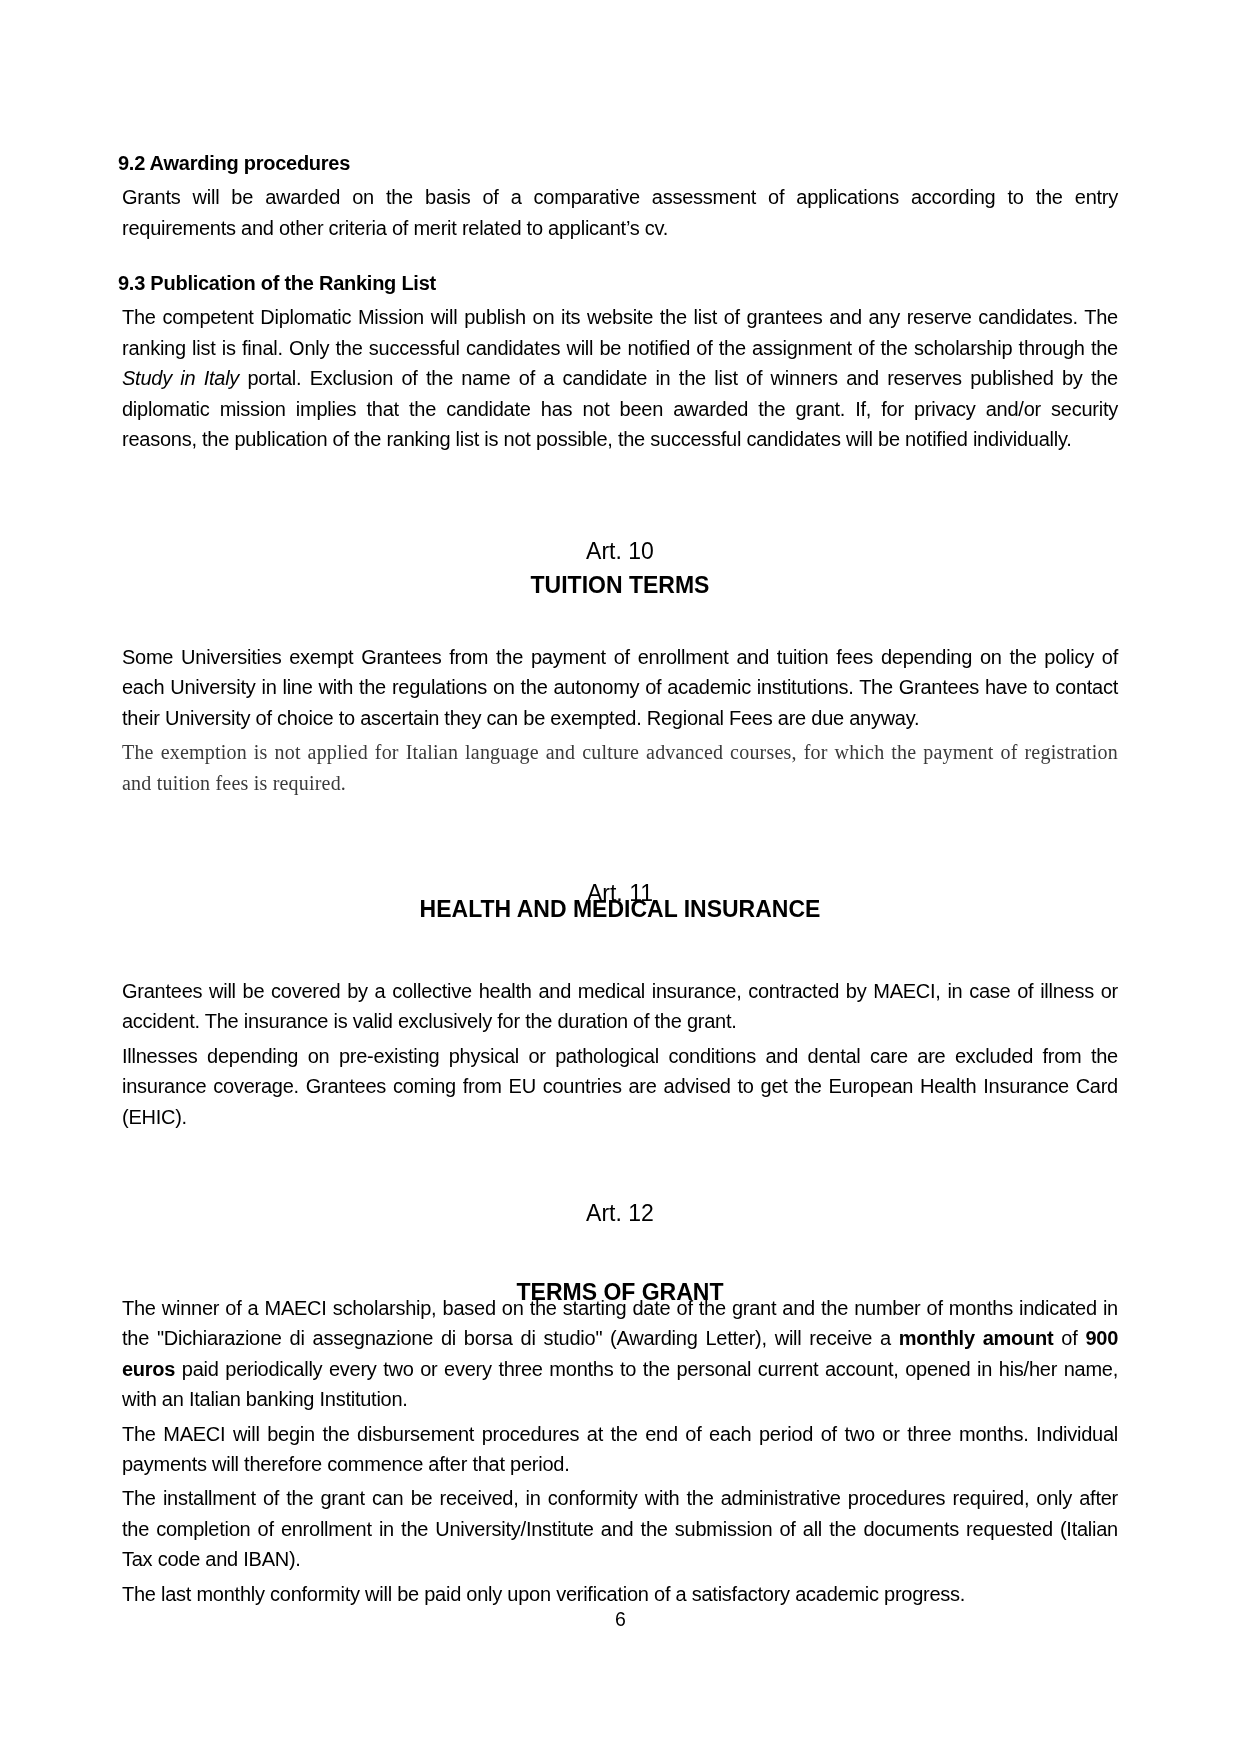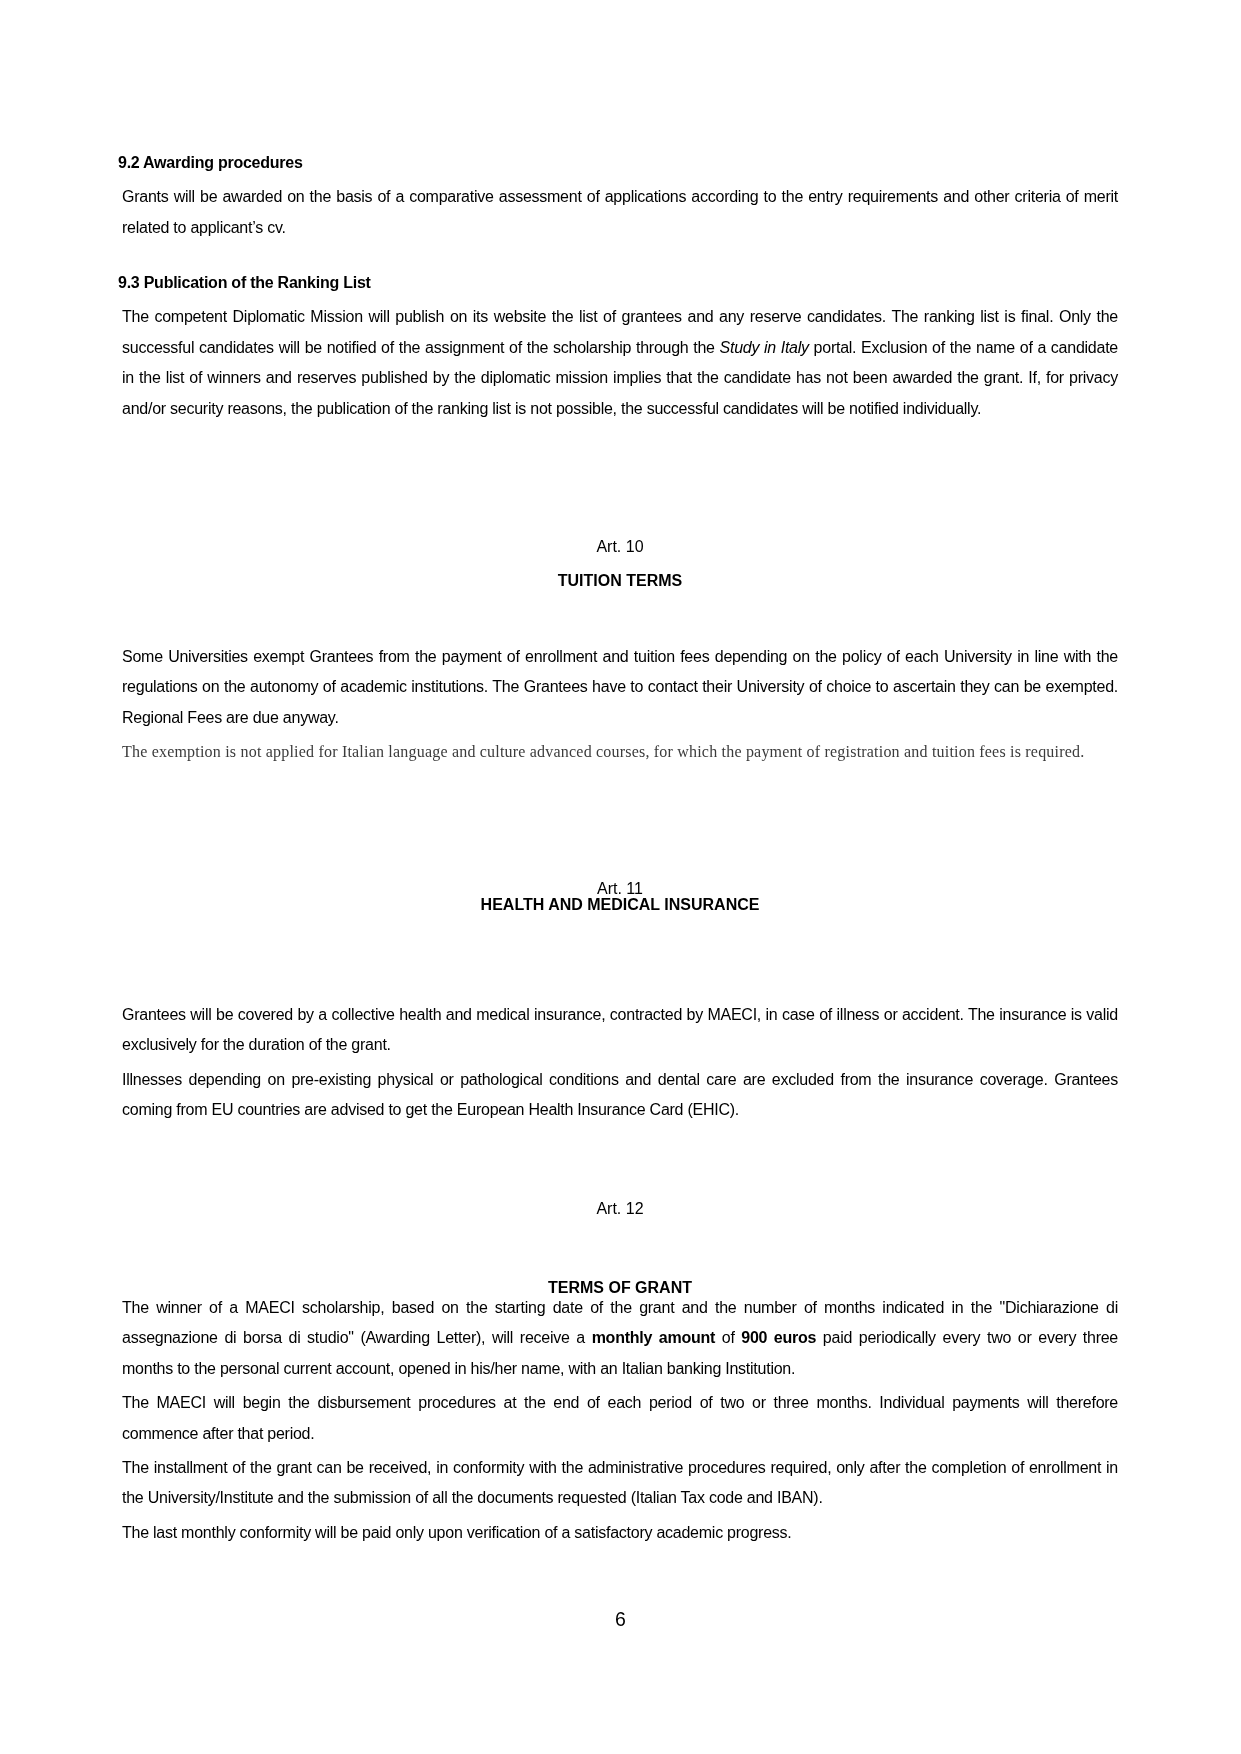--- a/index.html
+++ b/index.html
@@ -1,24 +1,24 @@
 <!DOCTYPE html>
 <html><head>
 <meta charset="utf-8">
 <style>
   html, body { margin: 0; padding: 0; background: #ffffff; }
   body { width: 1241px; height: 1754px; position: relative; overflow: hidden; }
   .page {
     position: absolute; left: 0; top: 0; width: 1241px; height: 1754px;
     font-family: "Liberation Sans", sans-serif; color: #000;
   }
-  .block { position: absolute; left: 118px; width: 1004px; font-size: 16px; line-height: 30.4px; letter-spacing: -0.25px; }
+  .block { position: absolute; left: 118px; width: 1004px; font-size: 20px; line-height: 30.4px; letter-spacing: -0.25px; }
   .justify { text-align: justify; text-align-last: left; }
   .subhead { font-weight: bold; }
-  .center { position: absolute; left: 118px; width: 1004px; text-align: center; font-size: 16px; }
+  .center { position: absolute; left: 118px; width: 1004px; text-align: center; font-size: 23px; }
   .art-num { font-weight: normal; }
   .art-title { font-weight: bold; }
   .gray { color: #3b3b3b; letter-spacing: 0.2px; font-family: Liberation Serif, serif; }
   .p { margin: 4px; }
   .page-num { position: absolute; left: 0; width: 1241px; top: 1608px; text-align: center; font-size: 19.5px; }
 </style>
 </head>
 <body>
 
 <div class="page">
@@ -35,21 +35,21 @@
 
   <div class="center art-num" style="top:538px;">Art. 10</div>
   <div class="center art-title" style="top:572px;">TUITION TERMS</div>
   <div class="block" style="top:638px;">
     <p class="p justify">Some Universities exempt Grantees from the payment of enrollment and tuition fees depending on the policy of each University in line with the regulations on the autonomy of academic institutions. The Grantees have to contact their University of choice to ascertain they can be exempted. Regional Fees are due anyway.</p>
     <p class="p justify gray">The exemption is not applied for Italian language and culture advanced courses, for which the payment of registration and tuition fees is required.</p>
   </div>
 
   <div class="center art-num" style="top:880px;text-align:center;">Art. 11</div>
   <div class="center art-title" style="top:868px;margin-top:28px;">HEALTH AND MEDICAL INSURANCE</div>
-  <div class="block" style="top:996px;">
+  <div class="block" style="top:972px;">
     <p class="p justify">Grantees will be covered by a collective health and medical insurance, contracted by MAECI, in case of illness or accident. The insurance is valid exclusively for the duration of the grant.</p>
     <p class="p justify">Illnesses depending on pre-existing physical or pathological conditions and dental care are excluded from the insurance coverage. Grantees coming from EU countries are advised to get the European Health Insurance Card (EHIC).</p>
   </div>
 
   <div class="center art-num" style="top:1200px;">Art. 12</div>
   <div class="center art-title" style="top:1235px;margin-top:44px;">TERMS OF GRANT</div>
   <div class="block" style="top:1289px;">
     <p class="p justify"><span>The winner of a MAECI scholarship, based on the starting date of the grant and the number of months indicated in the "Dichiarazione di assegnazione di borsa di studio" (Awarding Letter), will receive a </span><b>monthly amount</b><span> of </span><b>900 euros</b><span> paid periodically every two or every three months to the personal current account, opened in his/her name, with an Italian banking Institution.</span></p>
     <p class="p justify">The MAECI will begin the disbursement procedures at the end of each period of two or three months. Individual payments will therefore commence after that period.</p>
     <p class="p justify">The installment of the grant can be received, in conformity with the administrative procedures required, only after the completion of enrollment in the University/Institute and the submission of all the documents requested (Italian Tax code and IBAN).</p>

